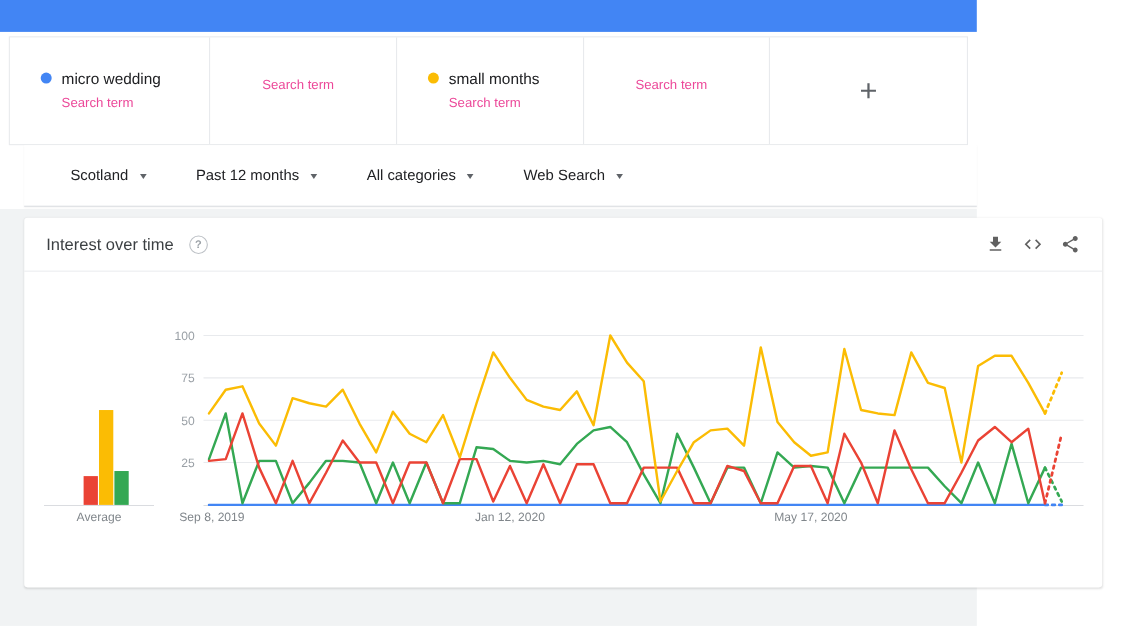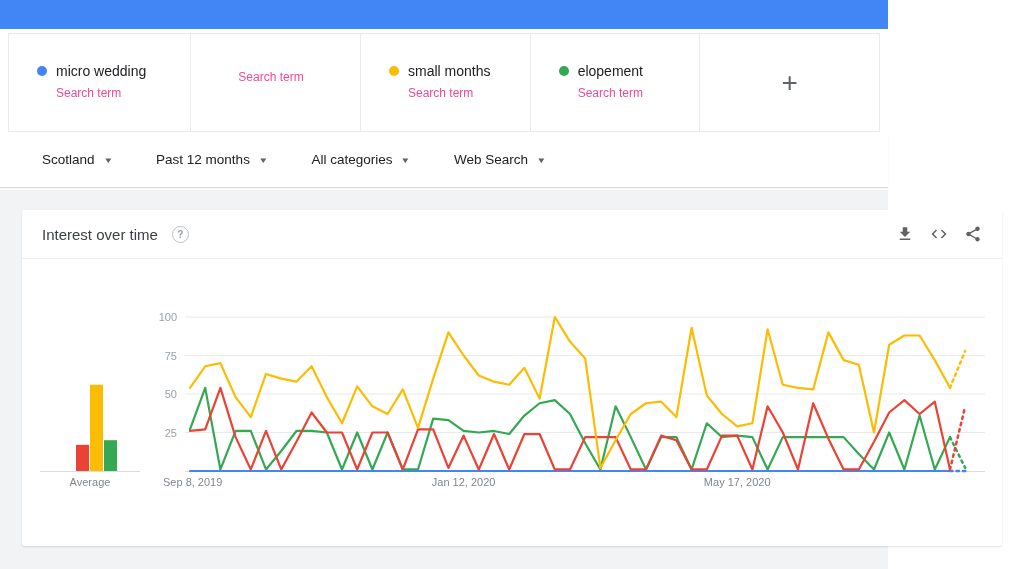--- a/index.html
+++ b/index.html
@@ -15,30 +15,30 @@
   .tc-0{width:210px;}
   .tc-1,.tc-2,.tc-3{width:195px;}
   .tc-add{width:211px;display:flex;align-items:center;justify-content:center;padding:0;}
   .term-top{display:flex;align-items:center;}
   .dot{width:10px;height:10px;border-radius:50%;margin-right:9px;flex:none;}
   .term-label{font-size:14px;color:#202124;}
   .term-sub{font-size:12px;color:#ec4899;margin:7px 0 16px 19px;}
   .plus{font-size:28px;font-weight:300;color:#5f6368;line-height:1;}
 
   
-  .filters{height:56px;background:#fff;border-bottom:1px solid #dadce0;box-shadow:0 1px 2px rgba(0,0,0,.04);display:flex;align-items:center;padding-left:42px;box-sizing:border-box;position:relative;z-index:2;}
+  .filters{height:56px;background:#fff;border-bottom:1px solid #dadce0;box-shadow:0 1px 2px rgba(0,0,0,.04);display:flex;align-items:center;padding-left:42px;box-sizing:border-box;position:relative;z-index:2;margin-left:22px;}
   .filter-item{display:flex;align-items:center;margin-right:46px;cursor:pointer;}
   .filter-label{font-size:13.5px;color:#202124;}
   .caret{font-size:9px;color:#5f6368;margin-left:11px;transform:scaleX(1.35);}
 
   
   .main{position:absolute;left:0;right:0;top:190px;bottom:0;background:#f1f3f4;}
 
   
-  .card{position:absolute;left:22px;top:20px;width:980px;height:336px;background:#fff;border-radius:3px;box-shadow:0 1px 2px rgba(0,0,0,.12);}
+  .card{position:absolute;left:22px;top:8px;width:980px;height:336px;background:#fff;border-radius:3px;box-shadow:0 1px 2px rgba(0,0,0,.12);}
   .card-header{height:49px;display:flex;align-items:center;padding:0 20px;border-bottom:1px solid #ebedef;box-sizing:border-box;}
   .card-title{font-size:15px;color:#3c4043;}
   .help{width:15px;height:15px;border:1.5px solid #bdc1c6;border-radius:50%;color:#9aa0a6;font-size:10px;font-weight:bold;display:flex;align-items:center;justify-content:center;margin-left:14px;cursor:pointer;}
   .header-icons{margin-left:auto;display:flex;align-items:center;gap:16px;}
   .hicon{width:18px;height:18px;fill:#616161;cursor:pointer;}
 
   #trend-svg{position:absolute;left:0;top:50px;}
   .tick{font-size:11px;fill:#9aa0a6;font-family:"Liberation Sans",sans-serif;}
   .tick2{font-size:11px;fill:#80868b;font-family:"Liberation Sans",sans-serif;}
 </style>
@@ -61,24 +61,20 @@
       <div class="term-sub">Search term</div>
     </div>
     <div class="term-card tc-2">
       <div class="term-top">
         <span class="dot" style="background: rgb(251, 188, 4);"></span>
         <span class="term-label">small months</span>
       </div>
       <div class="term-sub">Search term</div>
     </div>
     <div class="term-card tc-3">
-      <div class="term-top">
-        <span class="dot" style="background: rgb(52, 168, 83);"></span>
-        <span class="term-label">elopement</span>
-      </div>
       <div class="term-sub">Search term</div>
     </div>
     <div class="term-card tc-add">
       <span class="plus">+</span>
     </div>
   </div>
 
   <div class="filters">
     <div class="filter-item">
       <span class="filter-label">Scotland</span>

